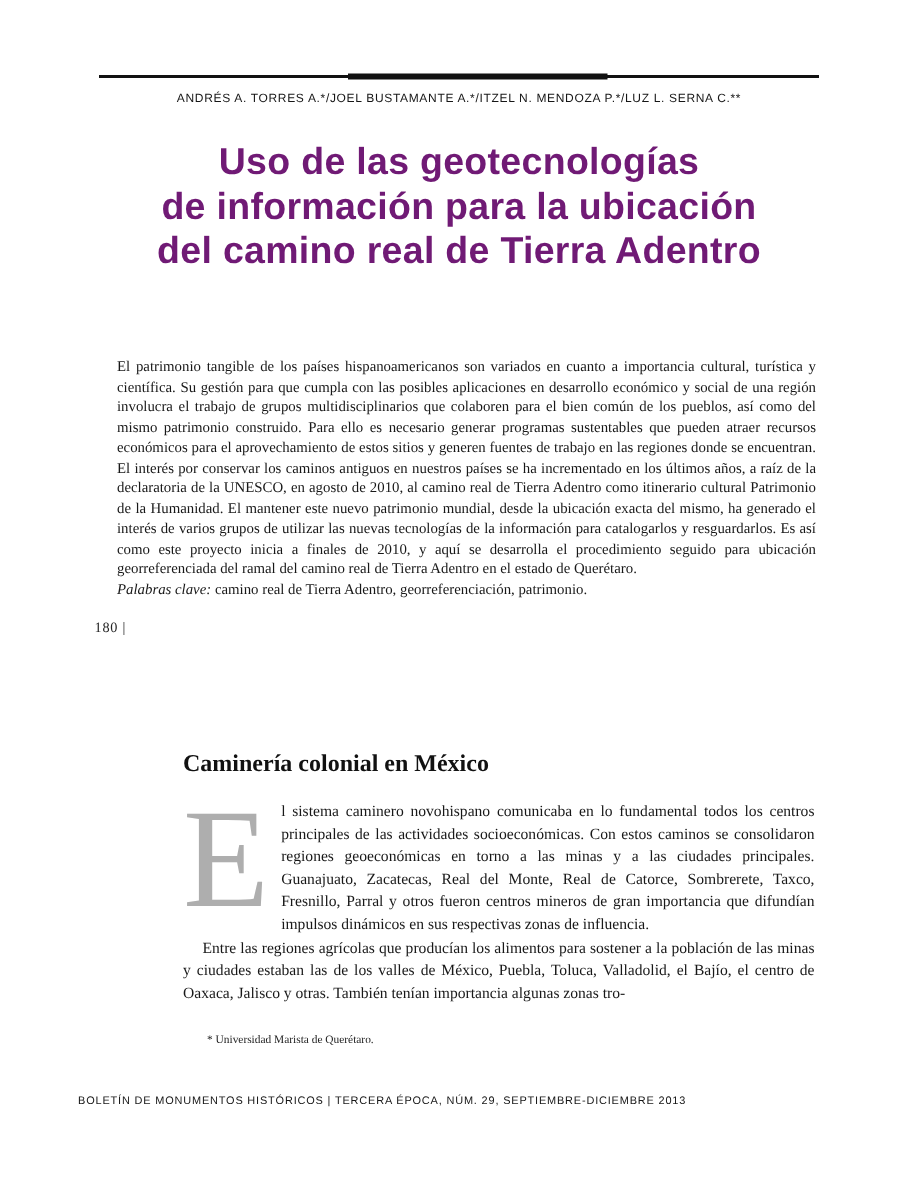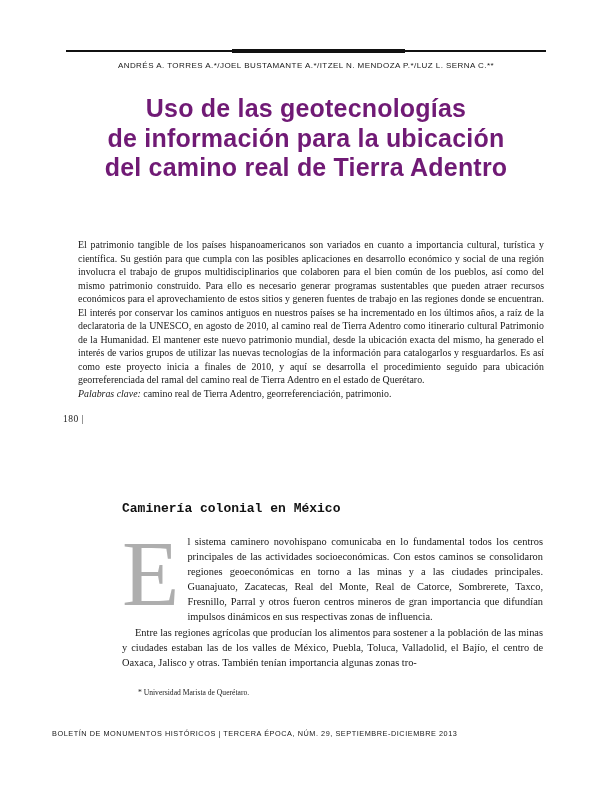--- a/index.html
+++ b/index.html
@@ -50,21 +50,21 @@
   
   .folio{
     position:absolute;left:30px;top:414px;
     font-size:9.5px;color:#222;
     letter-spacing:0.5px;
     margin-left:33px;
   }
   
   .section-heading{
     position:absolute;left:122px;top:501px;width:421px;
-    font-weight:bold;font-size:13px;color:#111;font-family:Liberation Mono, monospace;
+    font-weight:bold;font-size:16px;color:#111;
   }
   
   .body-col{
     position:absolute;left:122px;top:534px;width:421px;
     font-size:10.4px;line-height:15.1px;
     text-align:justify;color:#181818;
   }
   .dropcap{
     float:left;
     font-family:"Liberation Serif", serif;

